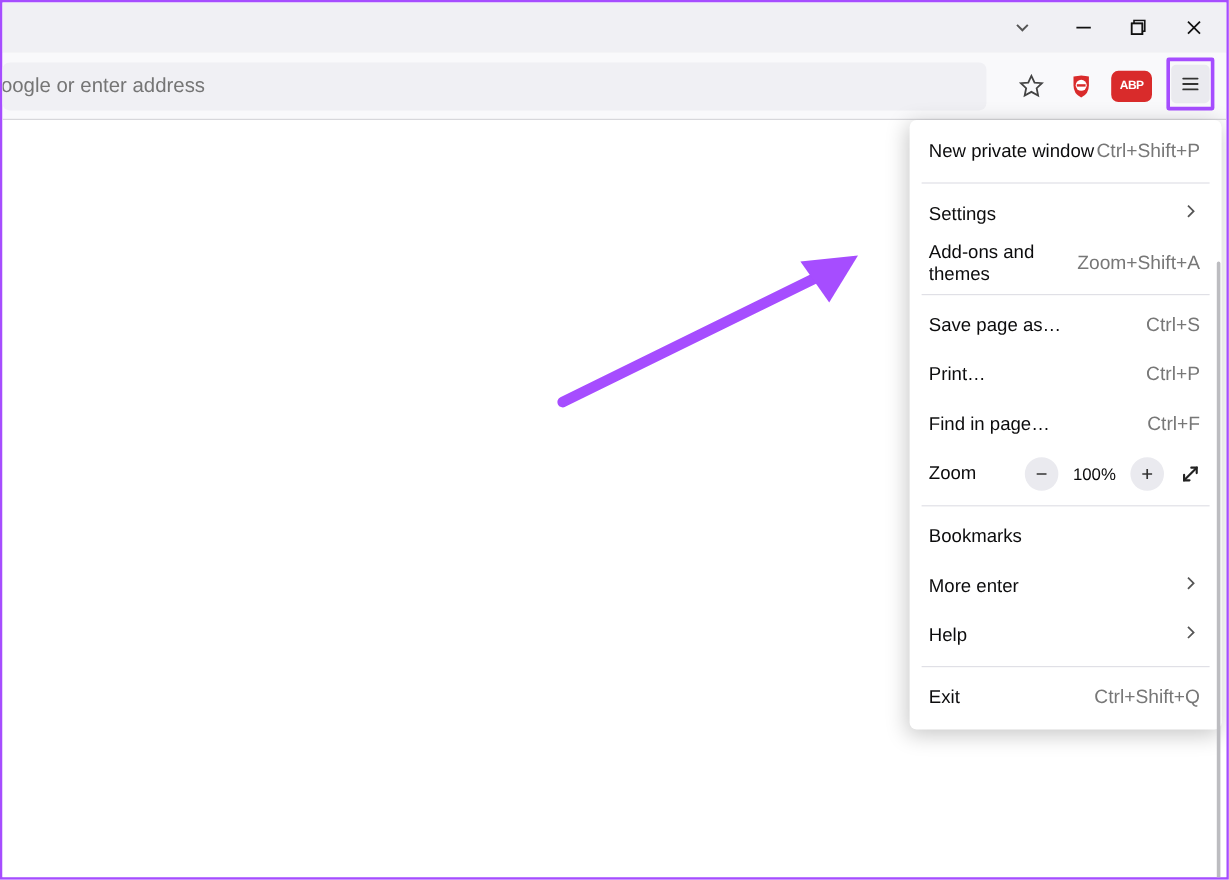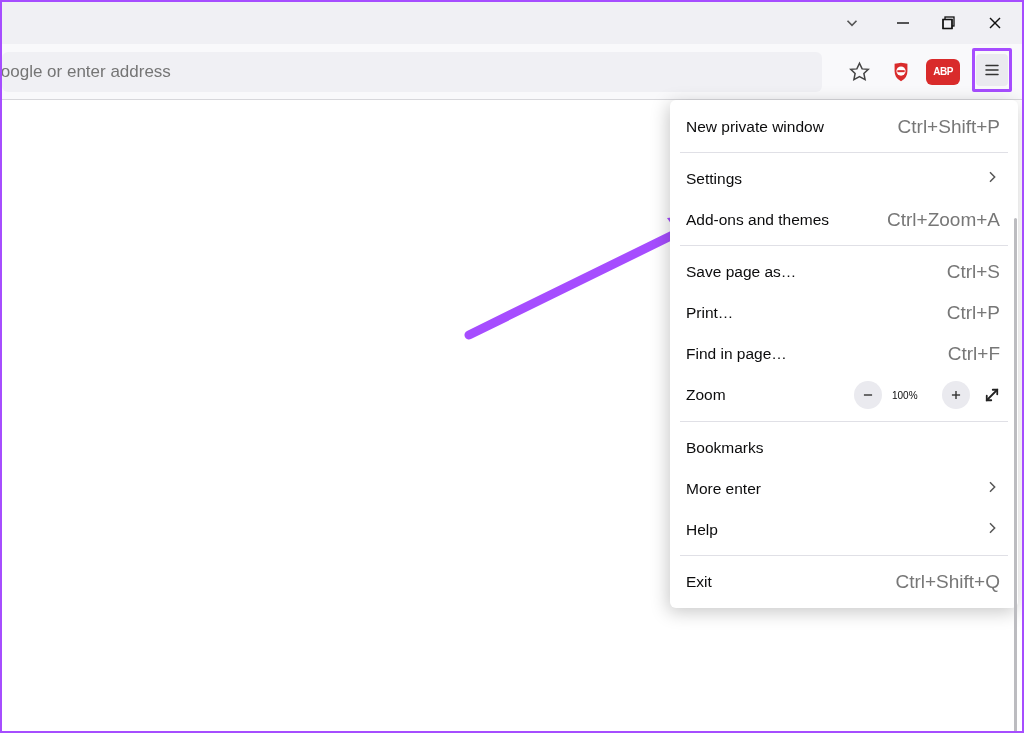--- a/index.html
+++ b/index.html
@@ -122,40 +122,40 @@
       position: relative;
       width: 100%;
       height: calc(100% - 98px);
       background: #fff;
     }
 
     .menu {
       position: absolute;
       top: 0;
       right: 4px;
-      width: 348px;
+      width: 260px;
       background: #fff;
       border-radius: 6px;
       box-shadow: -2px 4px 18px rgba(0,0,0,0.22);
       padding: 6px 0;
       font-size: 15.5px;
       color: #0c0c0d;
     }
     .menu-item {
       height: 41px;
       padding: 0 18px 0 16px;
       display: flex;
       align-items: center;
       justify-content: space-between;
       cursor: default;
     }
     .menu-item .label { color: #0c0c0d; }
     .menu-item .shortcut {
       color: #777;
-      font-size: 19px;
+      font-size: 16px;
     }
     .menu-item .arrow svg{ width:16px; height:16px; color:#555; }
     .menu-sep {
       height: 1px;
       background: #e0e0e6;
       margin: 5px 10px;
     }
     .zoom-item {
       height: 42px;
       padding: 0 14px 0 16px;
@@ -171,21 +171,21 @@
     .zoom-btn {
       width: 28px;
       height: 28px;
       border-radius: 50%;
       background: #eaeaef;
       display: flex;
       align-items: center;
       justify-content: center;
       color:#333;
     }
-    .zoom-value { font-size: 10px; min-width:40px; text-align:left; }
+    .zoom-value { font-size: 14px; min-width:40px; text-align:center; }
     .fullscreen-btn{
       width:24px; height:24px; display:flex; align-items:center; justify-content:center;
       color:#222;
     }
     .menu-scroll-indicator{
       position:absolute;
       right:1px;
       top:118px;
       width:3px;
       height:515px;
@@ -278,21 +278,21 @@
     </div>
     <div class="menu-sep"></div>
     <div class="menu-item">
       <span class="label">Settings</span>
       <span class="arrow"><svg viewBox="0 0 24 24" fill="none" stroke="currentColor" stroke-width="2.2">
             <polyline points="9 5 16 12 9 19"></polyline>
           </svg></span>
     </div>
     <div class="menu-item">
       <span class="label">Add-ons and themes</span>
-      <span class="shortcut">Ctrl+Zoom+A</span>
+      <span class="shortcut">Zoom+Shift+A</span>
     </div>
     <div class="menu-sep"></div>
     <div class="menu-item">
       <span class="label">Save page as…</span>
       <span class="shortcut">Ctrl+S</span>
     </div>
     <div class="menu-item">
       <span class="label">Print…</span>
       <span class="shortcut">Ctrl+P</span>
     </div>

